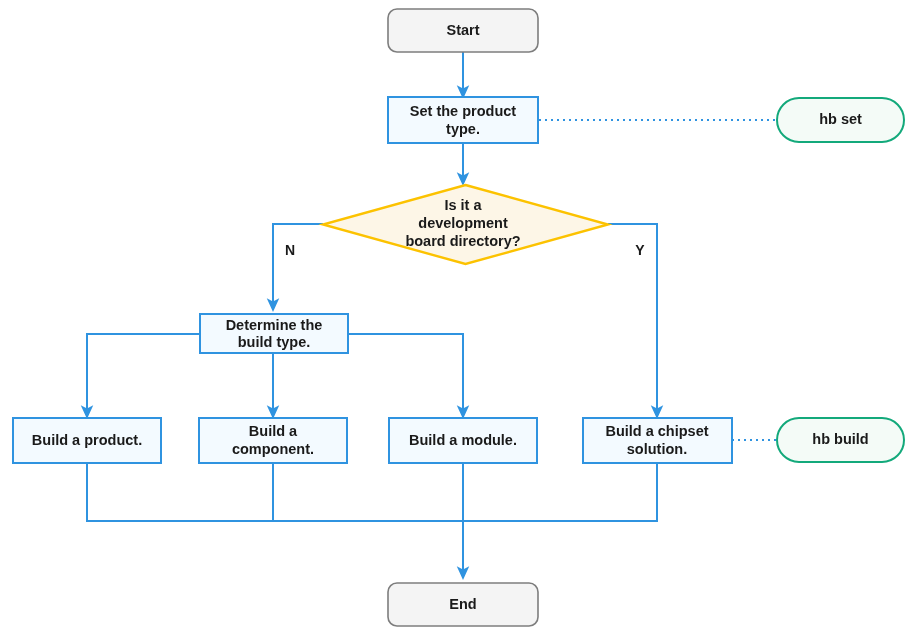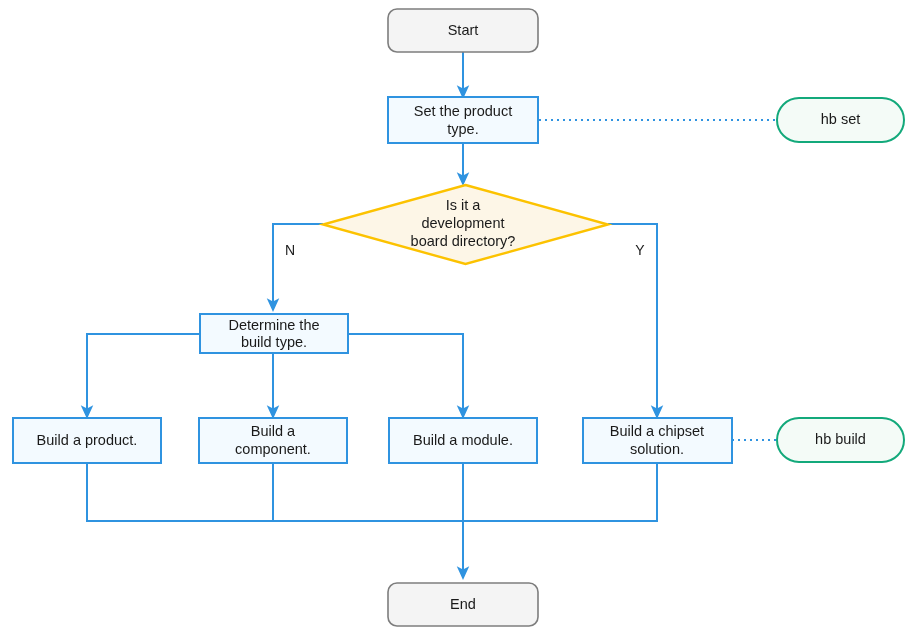--- a/index.html
+++ b/index.html
@@ -10,20 +10,21 @@
   body {
     width: 924px;
     height: 635px;
     font-family: "Liberation Sans", sans-serif;
     overflow: hidden;
   }
   #flowchart-root {
     position: relative;
     width: 884px;
     height: 635px;
+    font-weight: bold;
   }
   svg#flow-svg {
     position: absolute;
     top: 0;
     left: 0;
     width: 924px;
     height: 635px;
   }
   .node-text {
     font-family: "Liberation Sans", sans-serif;

